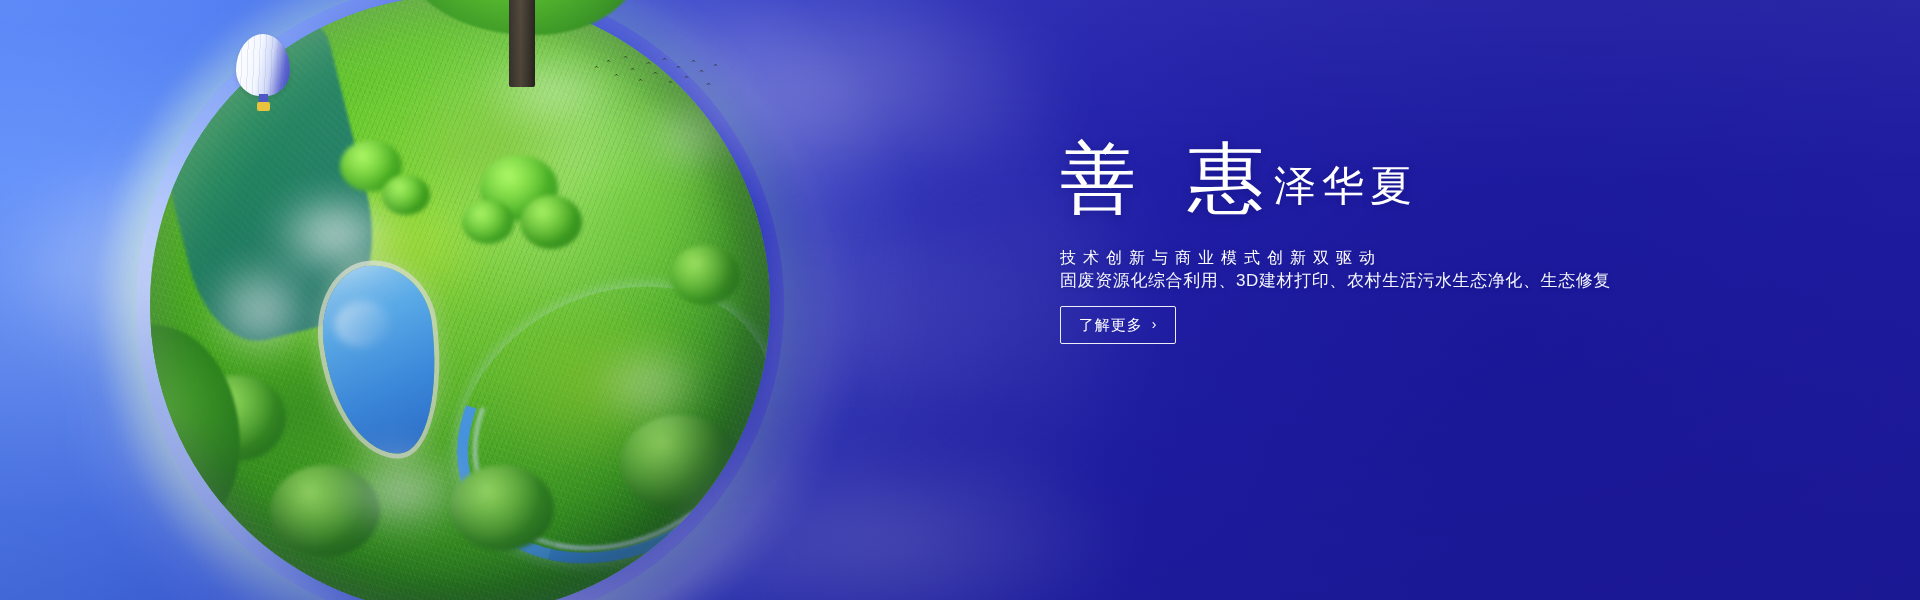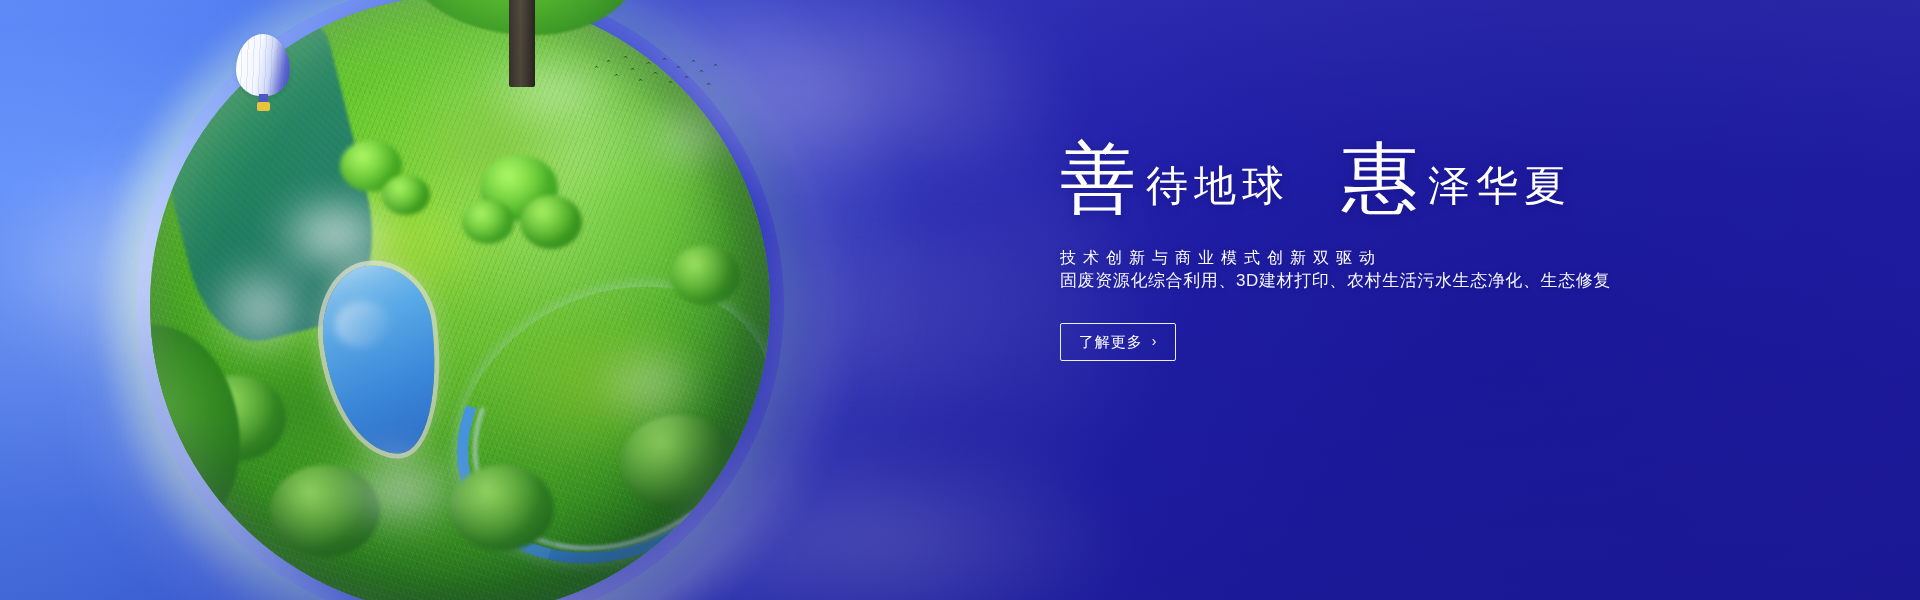--- a/index.html
+++ b/index.html
@@ -336,21 +336,21 @@
   .desc{
     color:#f2f4ff;
     font-size:17px;
     letter-spacing:.6px;
     font-weight:400;
     white-space:nowrap;
     text-shadow:0 1px 5px rgba(10,10,90,.30);
   }
 
   .cta{
-    margin-top:31px;
+    margin-top:14px;
     display:inline-flex;
     align-items:center;
     justify-content:center;
     gap:9px;
     width:116px; height:38px;
     border:1px solid rgba(255,255,255,.92);
     border-radius:2px;
     background:transparent;
     color:#ffffff;
     font-size:15px;
@@ -455,21 +455,20 @@
     <span class="bird" style="left:114px;top:29px;"></span>
     <span class="bird" style="left:121px;top:10px;"></span>
   </div>
 
   <div class="sky-vignette"></div>
 
   <div class="content">
 
     <div class="headline">
       <span class="hl-big">善</span>
-      <span class="hl-small">待地球</span>
       <span class="hl-gap"></span>
       <span class="hl-big">惠</span>
       <span class="hl-small">泽华夏</span>
     </div>
 
     <div class="subtitle">技术创新与商业模式创新双驱动</div>
 
     <div class="desc">固废资源化综合利用、3D建材打印、农村生活污水生态净化、生态修复</div>
 
     <a href="#" class="cta">

